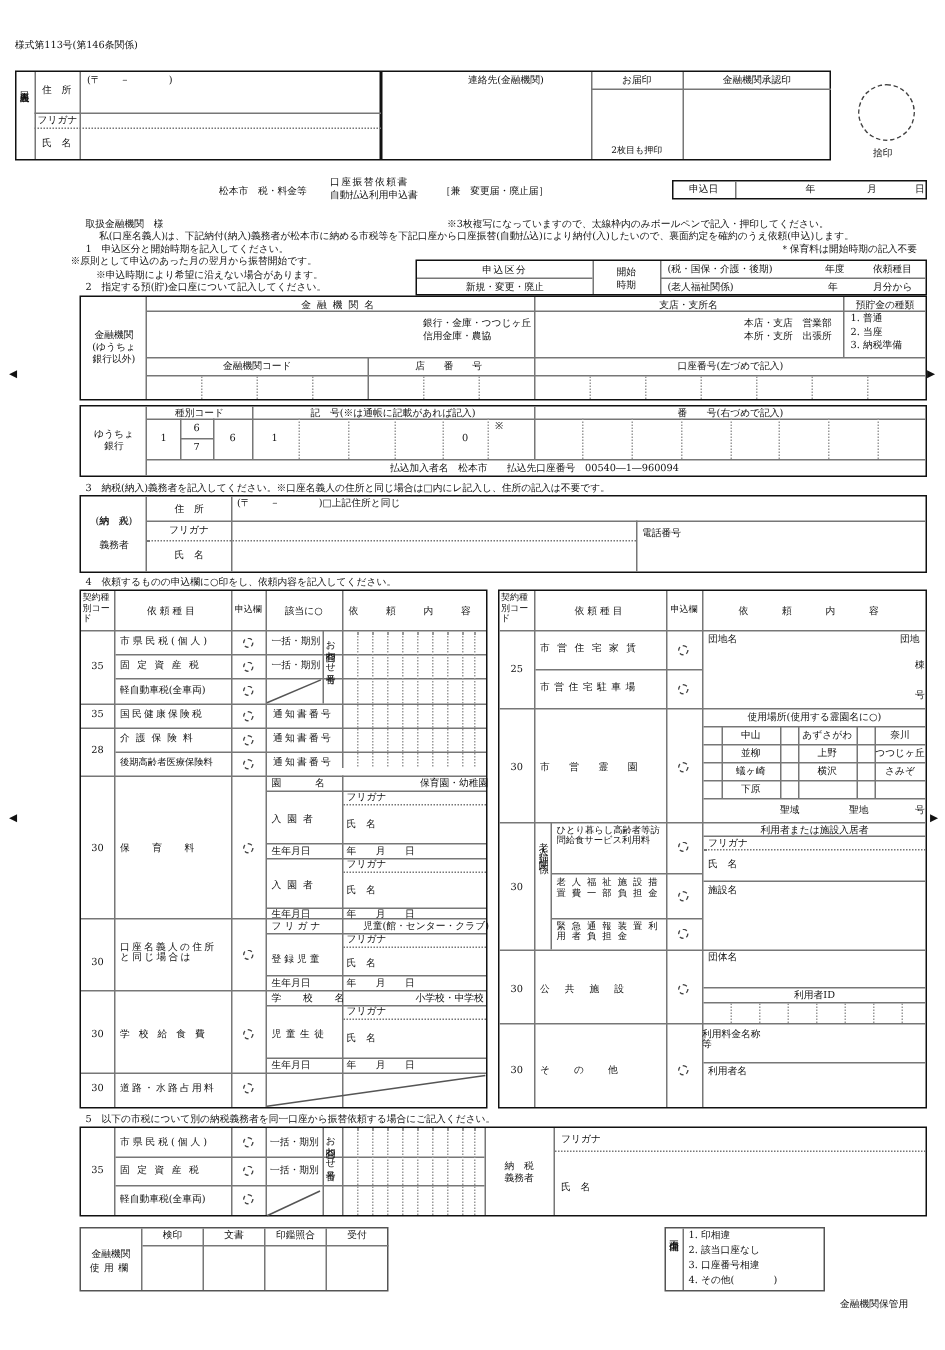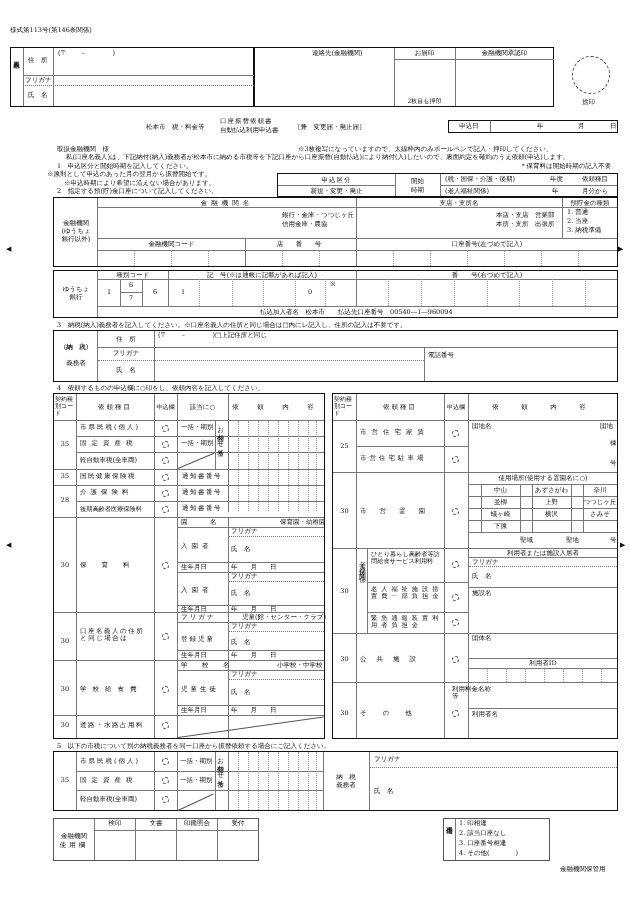--- a/index.html
+++ b/index.html
@@ -378,21 +378,21 @@
 <div class="t" style="left:360px;top:656px;letter-spacing:10px">公共施設</div>
 <div class="circ" style="left:452px;top:656px"></div>
 <div class="t" style="left:472px;top:635px">団体名</div>
 <div class="t c" style="left:469px;top:660px;width:148px">利用者ID</div>
 <div class="abs" style="left:469px;top:669px;width:148px;height:13px"></div>
 
 <div class="hl" style="left:469px;top:708px;width:148px"></div>
 <div class="t c" style="left:333px;top:710px;width:23px">30</div>
 <div class="t" style="left:360px;top:710px;letter-spacing:16px">その他</div>
 <div class="circ" style="left:452px;top:710px"></div>
-<div class="t" style="left:452px;top:686px;width:40px;white-space:normal">利用料金名称等</div>
+<div class="t" style="left:468px;top:686px;width:40px;white-space:normal">利用料金名称等</div>
 <div class="t" style="left:472px;top:711px">利用者名</div>
 
 <div class="t" style="left:57px;top:743px">5　以下の市税について別の納税義務者を同一口座から振替依頼する場合にご記入ください。</div>
 <div class="box" style="left:53px;top:751px;width:565px;height:60px"></div>
 <div class="vl" style="left:76px;top:752px;height:58px"></div>
 <div class="vl" style="left:154px;top:752px;height:58px"></div>
 <div class="vl" style="left:177px;top:752px;height:58px"></div>
 <div class="vl" style="left:215px;top:752px;height:58px"></div>
 <div class="vl" style="left:228px;top:752px;height:58px"></div>
 <div class="vl" style="left:323px;top:752px;height:58px"></div>

